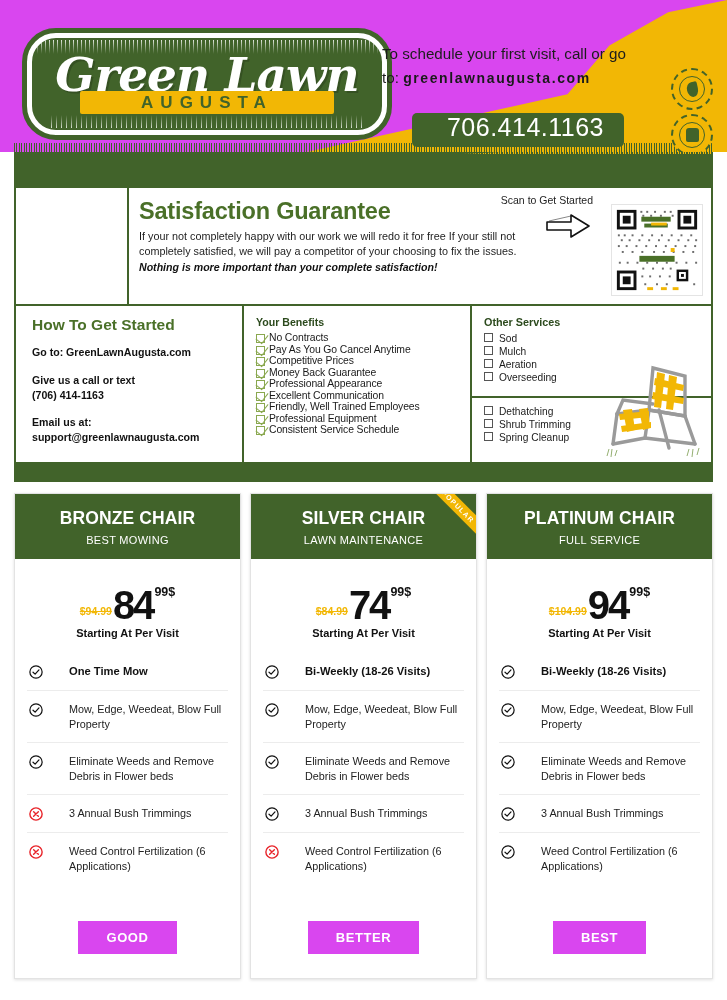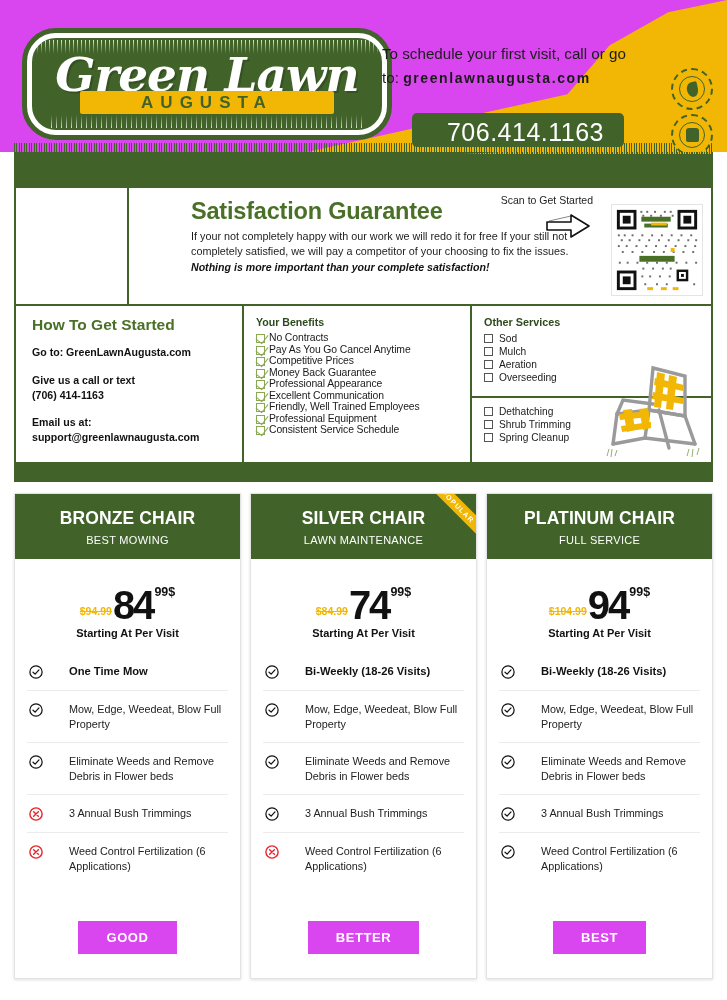--- a/index.html
+++ b/index.html
@@ -73,21 +73,21 @@
     position:absolute; left:382px; top:42px; width:300px;
     font-size:15.2px; color:#1c1c1c; line-height:1.55; z-index:5;
     font-family:"Liberation Sans", sans-serif;
   }
   .hdr-site {
     font-weight:700; letter-spacing:1.6px; font-size:14px; color:#1a1a1a;
   }
   .phone-box {
     position:absolute; left:412px; top:113px; width:212px; height:34px;
     background:#41632a; border-radius:5px; z-index:6;
-    display:flex; align-items:flex-end; justify-content:center;padding-left:15px;
+    display:flex; align-items:flex-start; justify-content:center;padding-left:15px;
   }
   .phone-box span {
     color:#ffffff; font-size:25px; font-weight:400; letter-spacing:.5px;
     font-family:"Liberation Sans", sans-serif;
   }
   .seal {
     position:absolute; right:14px; width:42px; height:42px; z-index:7;
     border-radius:50%; border:2px dashed #41632a; background:#f2b705;
     display:flex; align-items:center; justify-content:center;
   }
@@ -116,21 +116,21 @@
       #f2b705 0 1px, transparent 1px 2px, #f2b705 2px 3px, transparent 3px 5px);
     clip-path: polygon(0 100%, 100% 0, 100% 100%);
   }
 
   
   .guar-row {
     margin:0 14px; border:2px solid #41632a; border-top:none;
     display:flex; height:118px; background:#fff;
   }
   .guar-left { width:113px; border-right:2px solid #41632a; }
-  .guar-main { flex:1; position:relative; padding:10px 12px 0 18px;margin-left:44px; }
+  .guar-main { flex:1; position:relative; padding:10px 12px 0 10px; }
   .guar-title {
     color:#4a7028; font-size:23.5px; font-weight:700; letter-spacing:-.2px;
     margin-bottom:4px;
   }
   .guar-body { font-size:10.8px; color:#1d1d1d; line-height:1.42; max-width:378px; }
   .guar-bold { font-weight:700; font-style:italic; font-size:10.6px; color:#111; margin-top:1px; }
   .scan-label {
     position:absolute; right:118px; top:6px; font-size:10.5px; color:#1d1d1d; white-space:nowrap;text-align:right;
   }
   .scan-arrow { position:absolute; right:120px; top:24px; width:46px; height:28px; }
@@ -160,21 +160,21 @@
   .chk::after {
     content:""; position:absolute; left:1px; top:-3px; width:7px; height:10px;
     border-right:1.6px solid #8aa84f; border-bottom:1.6px solid #8aa84f;
     transform: rotate(38deg);
   }
   .bene-txt { font-size:10.4px; color:#1a1a1a; letter-spacing:-.1px; white-space:nowrap; }
 
   .other-top { padding:10px 10px 0 12px; border-bottom:2px solid #41632a; height:92px; }
   .other-bot { padding:8px 10px 0 12px; }
   .h-other { color:#2c4a1d; font-size:10.8px; font-weight:700; margin-bottom:5px; }
-  .svc-item { display:flex; align-items:center; gap:6px; margin-bottom:2px; }
+  .svc-item { display:flex; align-items:flex-start; gap:6px; margin-bottom:2px; }
   .box { width:9px; height:9px; border:1.1px solid #555; flex:0 0 auto; }
   .svc-txt { font-size:10.2px; color:#1a1a1a; }
 
   .chair-svg { position:absolute; right:4px; bottom:0; width:108px; height:110px; }
 
   .green-strip { margin:0 14px; height:18px; background:#41632a; }
 
   
   .cards {
     display:flex; gap:9px; margin:11px 14px 0 14px; height:486px;

